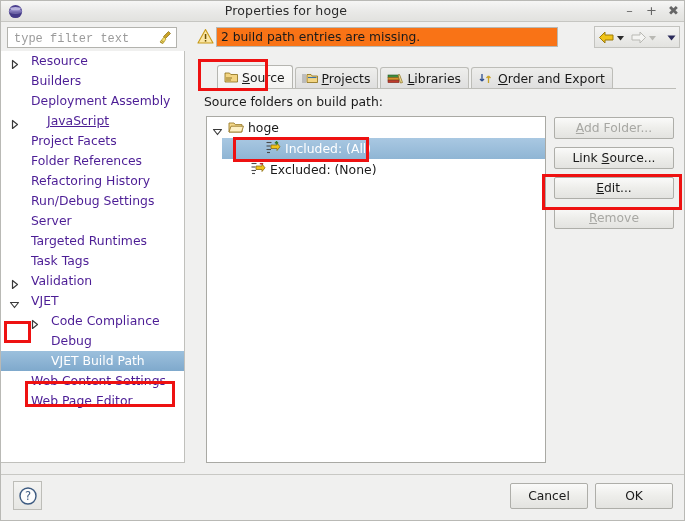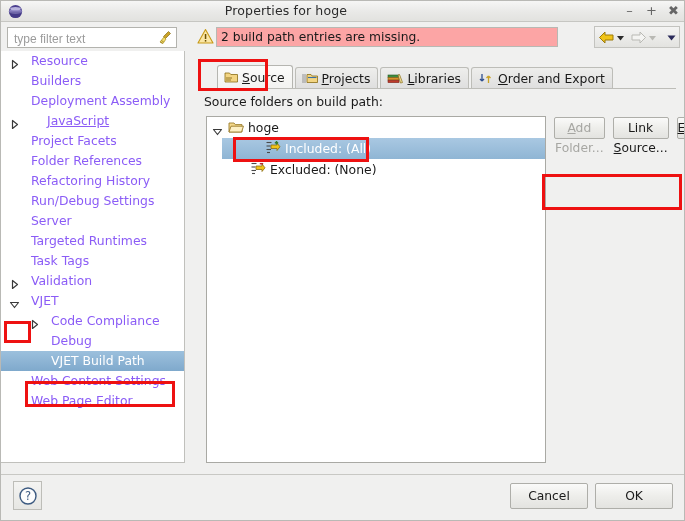--- a/index.html
+++ b/index.html
@@ -71,21 +71,21 @@
     border: 1px solid #b3b3ae;
     box-sizing: border-box;
   }
   .filter-input {
     position: absolute;
     left: 4px; top: 0;
     width: 140px; height: 19px;
     border: none;
     outline: none;
     background: transparent;
-    font-family: Liberation Sans, sans-serif;
+    font-family: Liberation Mono, monospace;
     font-size: 12px;
     color: #9b9b9b;
   }
   .filter-input::placeholder { color: #9b9b9b; opacity: 1; }
   .broom-icon {
     position: absolute;
     right: 3px; top: 2px;
     width: 16px; height: 16px;
   }
 
@@ -97,21 +97,21 @@
     border-right: 1px solid #c0c0bc;
     border-bottom: 1px solid #c0c0bc;
     box-sizing: border-box;
     overflow: hidden;
   }
   .tree-item {
     position: relative;
     height: 20px;
     line-height: 20px;
     font-size: 12.4px;
-    color: #8b5cf6;
+    color: #4c1d95;
     white-space: nowrap;
   }
   .tree-item .tw {
     position: absolute;
     left: 0; top: 0;
     width: 20px; height: 20px;
   }
   .tree-item .lbl { position: absolute; top: 0; }
   .tree-item.sel {
     background: linear-gradient(to bottom, #9cc0dd 0%, #7fa9cc 100%);
@@ -127,21 +127,21 @@
   }
   .warn-icon {
     position: absolute;
     left: 196px; top: 27px;
     width: 17px; height: 17px;
   }
   .msg-box {
     position: absolute;
     left: 215px; top: 26px;
     width: 342px; height: 20px;
-    background: #fca5a5;
+    background: #f97316;
     border: 1px solid #b8b8b3;
     box-sizing: border-box;
     font-size: 12.3px;
     line-height: 18px;
     padding-left: 4px;
     color: #1a1a1a;
     overflow: hidden;
     white-space: nowrap;
   }
   .navbar {
@@ -226,20 +226,21 @@
     margin-left: 15px;
   }
   .list-row .ic { position: absolute; top: 2px; }
   .list-row .lbl { position: absolute; top: 0; }
 
   .side-btns {
     position: absolute;
     left: 553px; top: 116px;
     width: 120px;
     display: flex;
+    flex-direction: column;
     gap: 8px;
   }
   .btn {
     height: 22px;
     line-height: 20px;
     text-align: center;
     font-size: 12.3px;
     color: #1a1a1a;
     background: linear-gradient(to bottom, #fafaf9 0%, #ededea 52%, #e3e3e0 100%);
     border: 1px solid #aeaea9;

